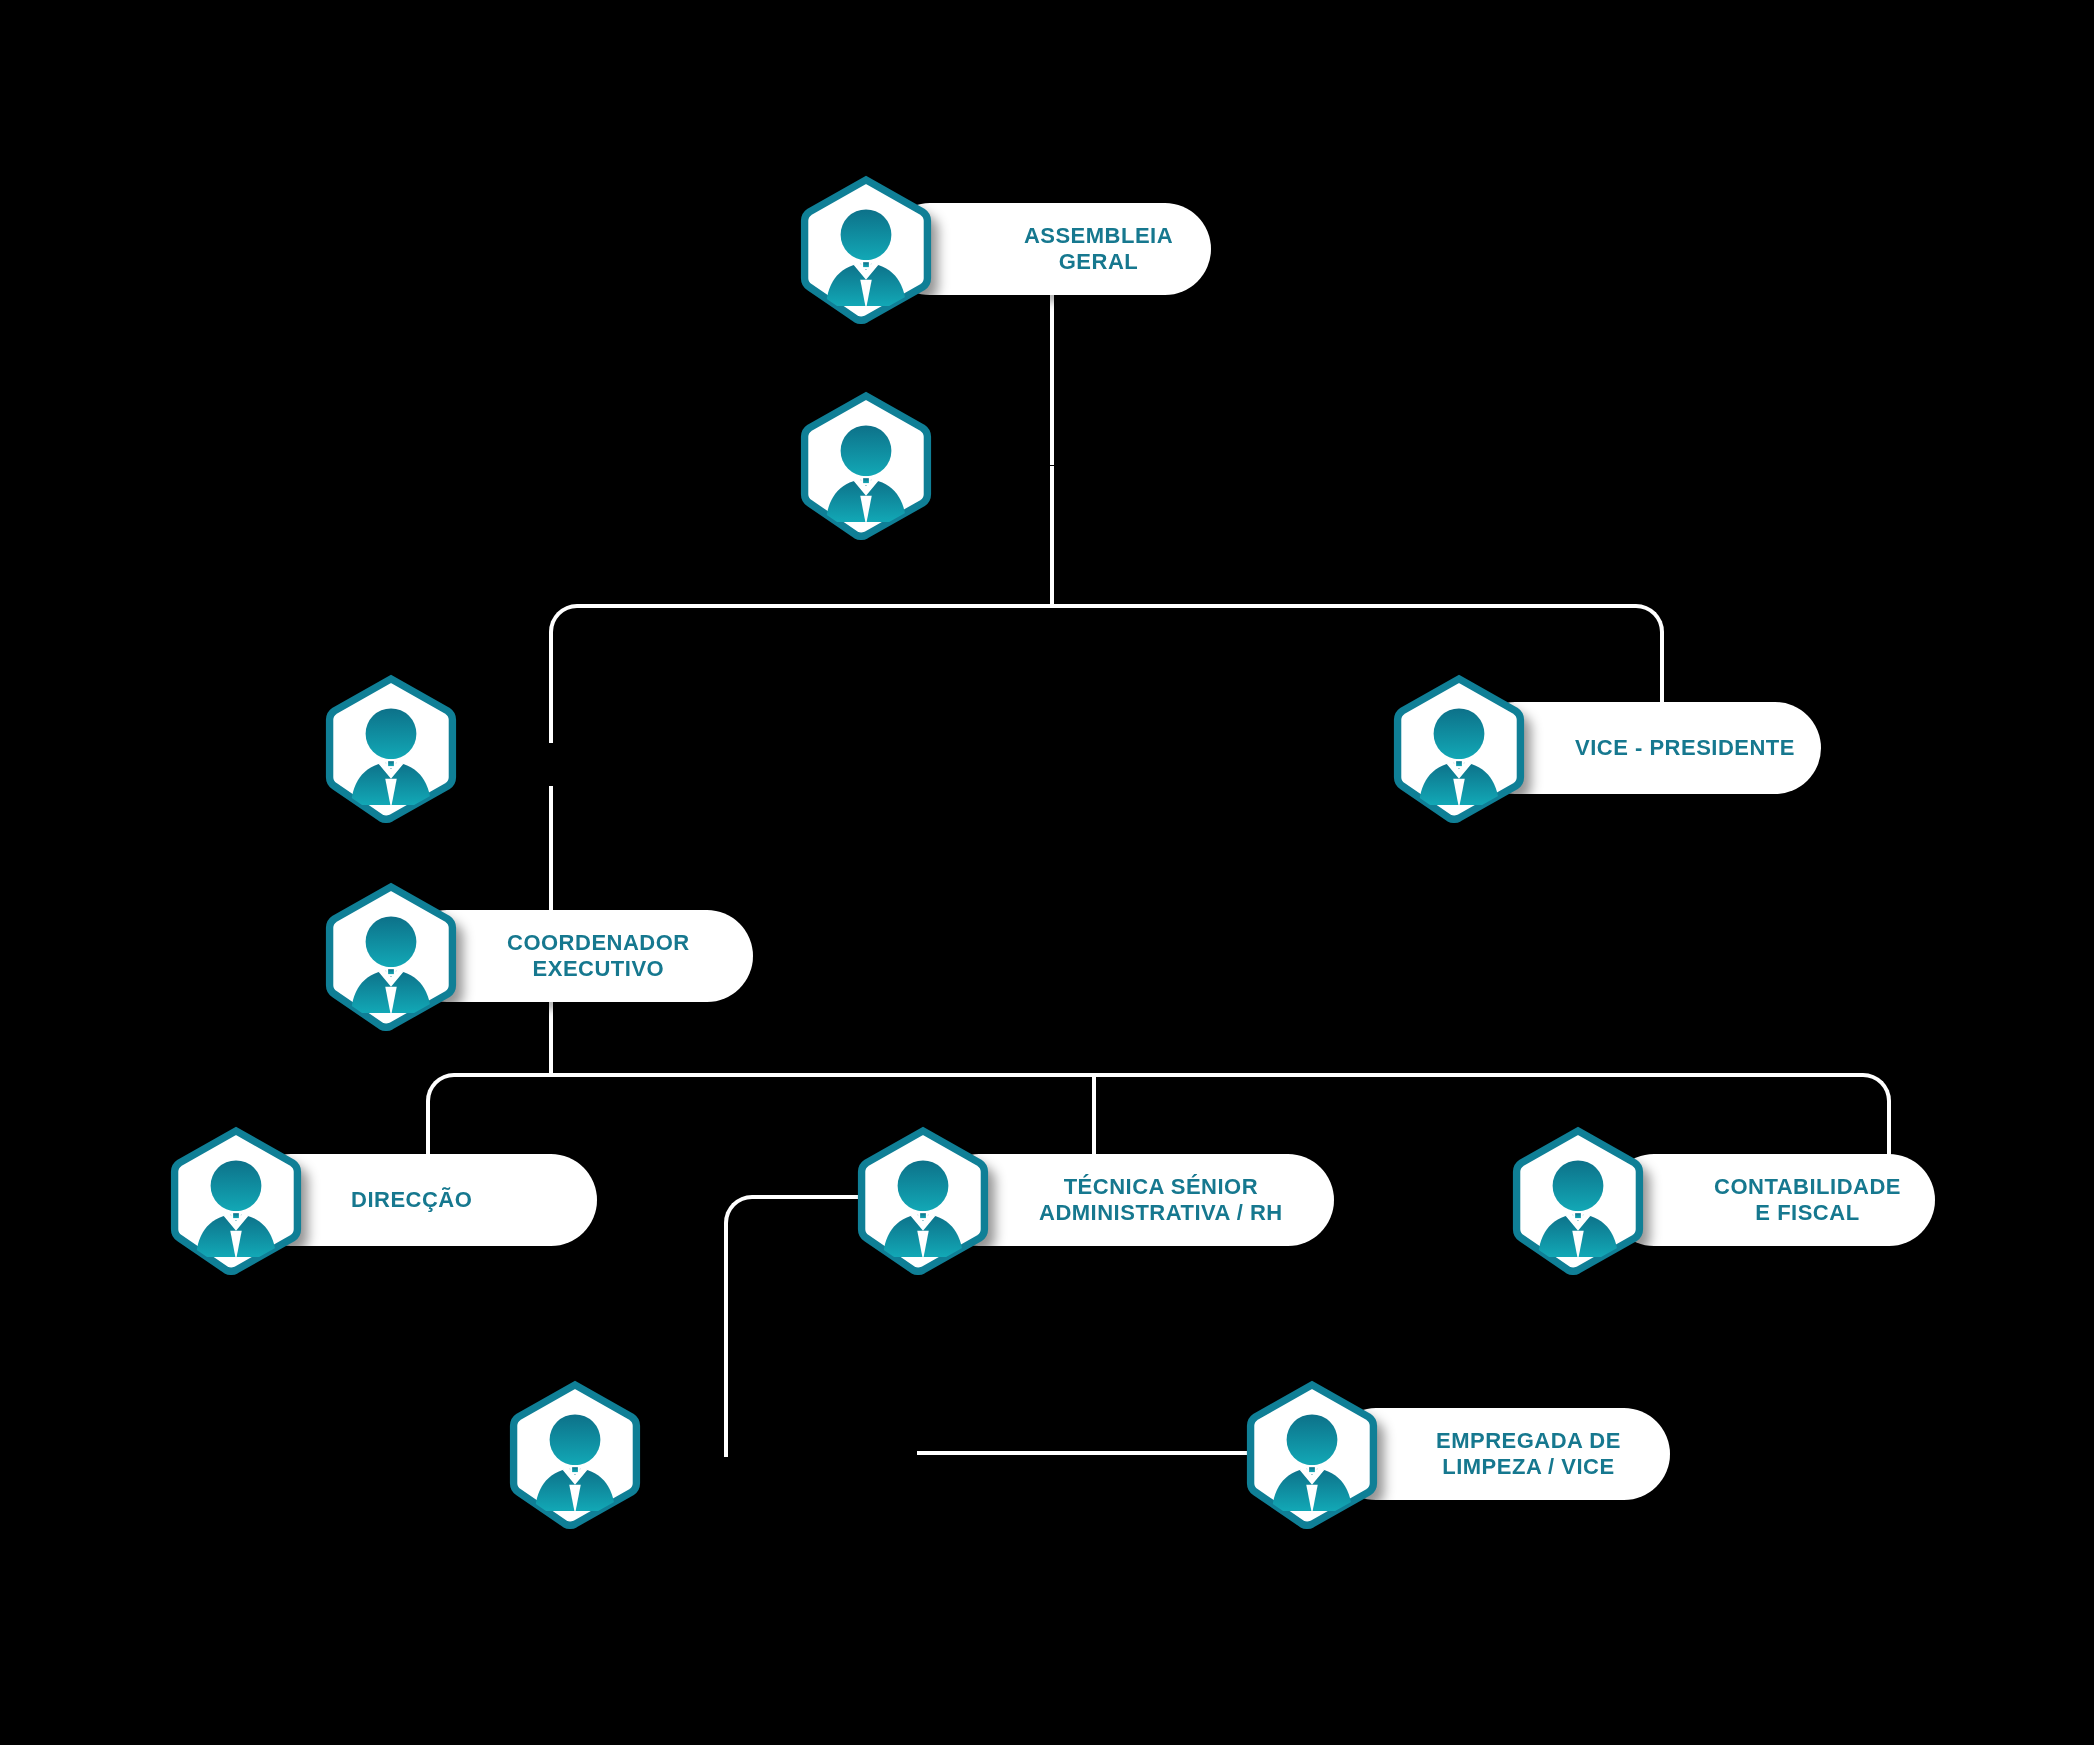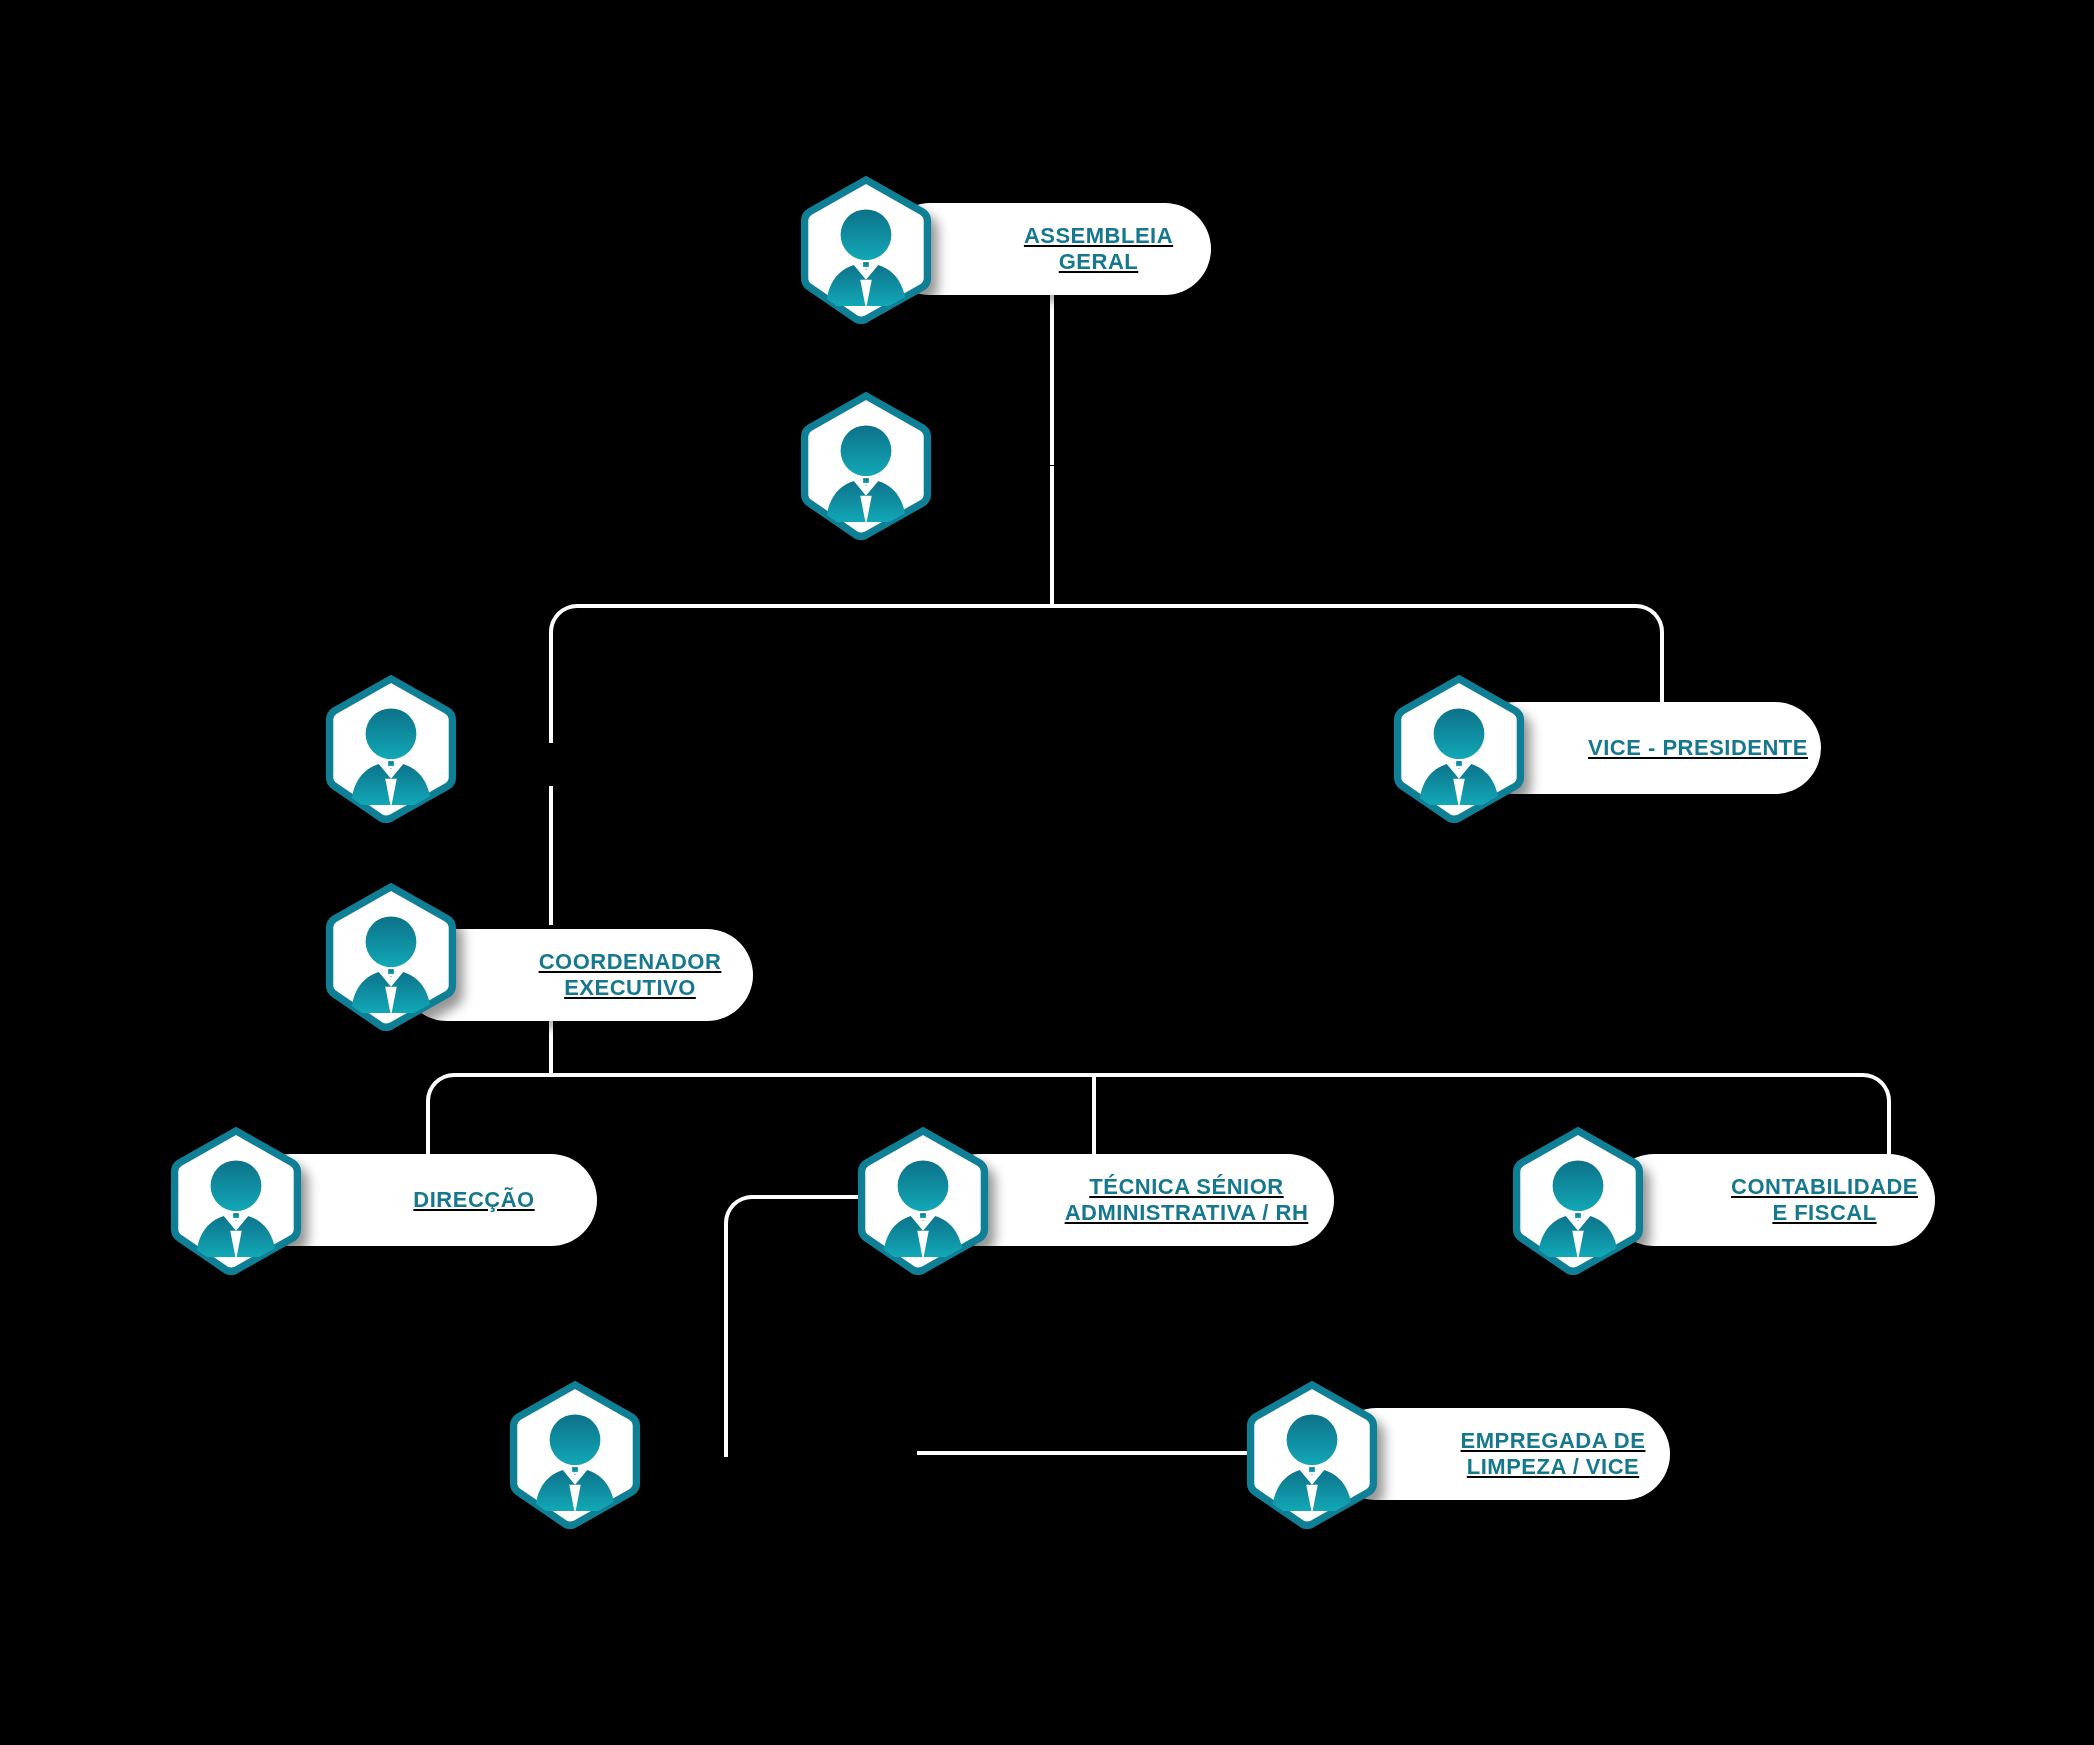--- a/index.html
+++ b/index.html
@@ -31,24 +31,22 @@
     border-top-left-radius:28px;
     box-sizing:border-box;
     background:transparent;
   }
   .pill{
     position:absolute;
     background:#ffffff;
     border-radius:818px;
     display:flex;
     align-items:center;
-    justify-content:center;
     box-shadow:5.7px 7.4px 8.2px rgba(0,0,0,0.30);
     box-sizing:border-box;
-    text-decoration:underline;
   }
   .pill-text{
     color:#16788f;
     font-weight:bold;
     letter-spacing:0.5px;
     text-align:center;
     line-height:1.17;
     white-space:pre-line;
     font-size:22px;
   }
@@ -174,21 +172,21 @@
         <circle cx="83" cy="73" r="31" fill="url(#g4)"></circle>
         <path d="M83 108 C 52 108 36 130 34 160 L132 160 C130 130 114 108 83 108 Z" fill="url(#g4)"></path>
         <path d="M68 110 L83 128 L98 110 L92 106 L83 116 L74 106 Z" fill="#ffffff"></path>
         <path d="M76 128 L83 164 L90 128 Z" fill="#ffffff"></path>
         <rect x="77" y="104" width="12" height="11" fill="#ffffff"></rect>
         <rect x="79.5" y="106.5" width="7" height="6" fill="url(#g4)"></rect>
       </g>
     </svg>
   </div>
 
-  <div class="pill" style="left:401px;top:910px;width:352px;height:92px;padding-left:106px;margin-top:19px;">
+  <div class="pill" style="left:401px;top:910px;width:352px;height:92px;padding-left:106px;">
     <span class="pill-text">COORDENADOR
 EXECUTIVO</span>
   </div>
   <div class="badge" style="left:323px;top:882px;">
     <svg viewBox="0 0 166 182" xmlns="http://www.w3.org/2000/svg" aria-hidden="true">
       <defs>
           <linearGradient id="g5" x1="0" y1="0" x2="0" y2="1">
             <stop offset="0" stop-color="#0d7189"></stop>
             <stop offset="1" stop-color="#12a8b6"></stop>
           </linearGradient>

